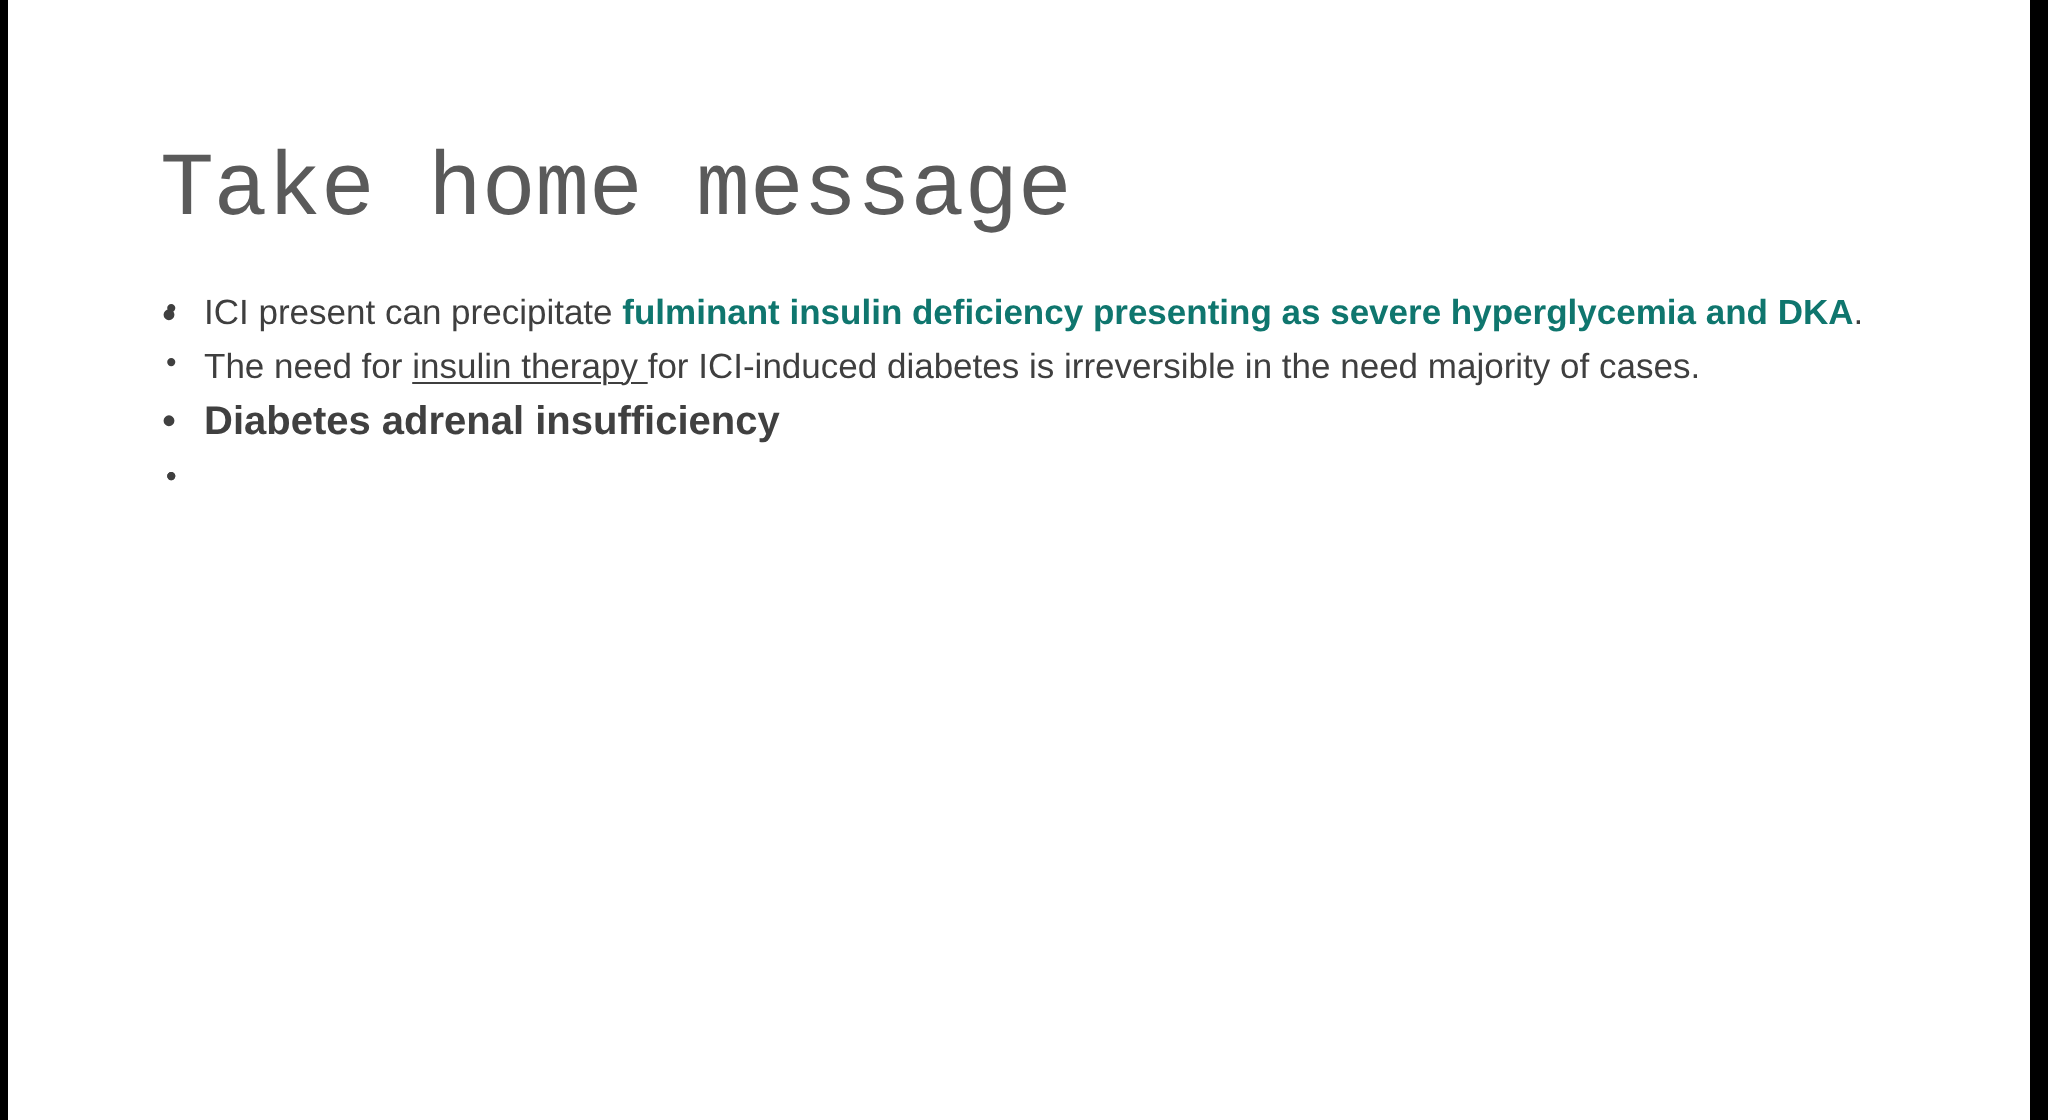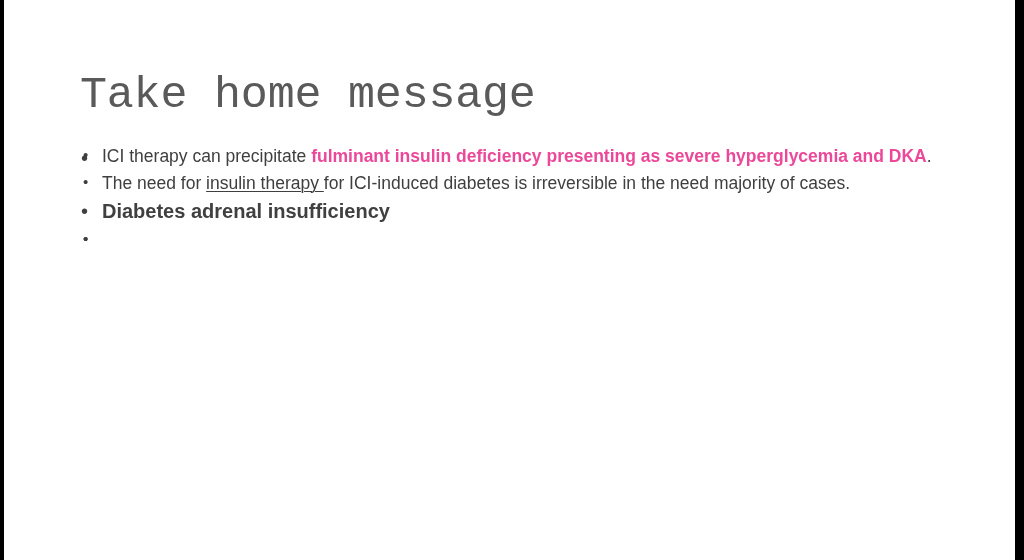--- a/index.html
+++ b/index.html
@@ -110,21 +110,21 @@
     font-size: 15px;
     color: #3f3f3f;
     line-height: 1.6;
   }
 
   .sub-wrap { margin-left: 40px; margin-top: 3px; margin-bottom: 4px; }
   .grp1-sub { margin-top: 4px; }
   .grp2-head { margin-top: 16px; }
 
   .hl-red {
-    color: #ec4899;
+    color: #0f766e;
     font-weight: bold;
   }
   .u {
     text-decoration: underline;
     text-underline-offset: 2px;
     text-decoration-thickness: 1px;
     margin-top: 41px;
   }
 </style>
 </head>
@@ -144,21 +144,21 @@
 
         <li class="l1">
           <span class="bullet">•</span>
         </li>
 
         <li>
           <ul class="lvl2 sub-wrap grp1-sub">
 
             <li class="l2">
               <span class="bullet">•</span>
-              <span><span>ICI therapy can precipitate </span><span class="hl-red">fulminant insulin deficiency presenting as severe hyperglycemia and DKA</span><span>.</span></span>
+              <span><span>ICI present can precipitate </span><span class="hl-red">fulminant insulin deficiency presenting as severe hyperglycemia and DKA</span><span>.</span></span>
             </li>
 
             <li class="l2">
               <span class="bullet">•</span>
               <span><span>The need for </span><span class="u">insulin therapy </span><span>for ICI-induced diabetes is irreversible in the need majority of cases.</span></span>
             </li>
 
           </ul>
         </li>
 

